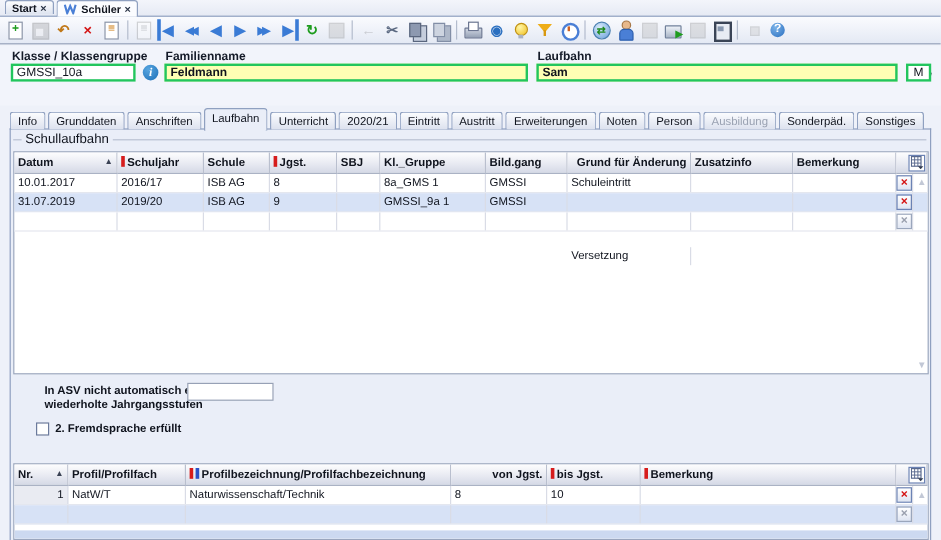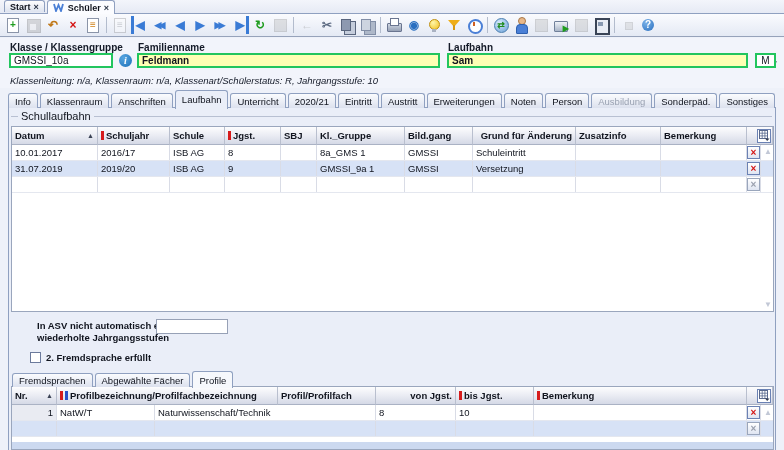--- a/index.html
+++ b/index.html
@@ -229,26 +229,25 @@
 <div class="formarea">
   <label class="flbl" style="left:10px; top:4px;">Klasse / Klassengruppe</label>
   <input class="finput" style="left: 9px; top: 15px; width: 104px;" value="GMSSI_10a">
   <span class="infoicon" style="left:119px; top:16px;">i</span>
   <label class="flbl" style="left:138px; top:4px;">Familienname</label>
   <input class="finput yellow" style="left: 137px; top: 15px; width: 303px;" value="Feldmann">
   <label class="flbl" style="left:448px; top:4px;">Laufbahn</label>
   <input class="finput yellow" style="left: 447px; top: 15px; width: 301px;" value="Sam">
   <label class="flbl" style="left:757px; top:0;margin-top:20px;">m/w</label>
   <input class="finput" style="left: 755px; top: 15px; width: 21px; text-align: center;" value="M">
-  <div class="statusline">Klassenleitung: n/a, Klassenraum: n/a, Klassenart/Schülerstatus: R, Jahrgangsstufe: 10</div>
 </div>
 
 <div class="maintabs" id="maintabs">
     <div class="ptab">Info</div>
-    <div class="ptab">Klassenraum</div>
+    <div class="ptab">Grunddaten</div>
     <div class="ptab">Anschriften</div>
     <div class="ptab active">Laufbahn</div>
     <div class="ptab">Unterricht</div>
     <div class="ptab">2020/21</div>
     <div class="ptab">Eintritt</div>
     <div class="ptab">Austritt</div>
     <div class="ptab">Erweiterungen</div>
     <div class="ptab">Noten</div>
     <div class="ptab">Person</div>
     <div class="ptab disabled">Ausbildung</div>
@@ -300,21 +299,21 @@
         </div>
       </div>
       <div class="trow sel">
         <div class="tcell" style="width: 86px;">31.07.2019</div>
         <div class="tcell" style="width: 72px;">2019/20</div>
         <div class="tcell" style="width: 55px;">ISB AG</div>
         <div class="tcell" style="width: 56px;">9</div>
         <div class="tcell" style="width: 36px;"></div>
         <div class="tcell" style="width: 88px;">GMSSI_9a 1</div>
         <div class="tcell" style="width: 68px;">GMSSI</div>
-        <div class="tcell" style="width: 103px;">Versetzung</div>
+        <div class="tcell" style="width: 103px; margin-top: 45px;">Versetzung</div>
         <div class="tcell" style="width: 85px;"></div>
         <div class="tcell" style="width: 86px;"></div>
         <div class="xcell">
           <span class="xbtn">×</span>
         </div>
       </div>
       <div class="trow">
         <div class="tcell" style="width: 86px;"></div>
         <div class="tcell" style="width: 72px;"></div>
         <div class="tcell" style="width: 55px;"></div>
@@ -333,33 +332,28 @@
 
   <div class="repeatlbl">
     <div>In ASV nicht automatisch erfasste</div>
     <div>wiederholte Jahrgangsstufen</div>
   </div>
   <input class="midinput" value="" style="">
 
   <span class="cb"></span>
   <label class="cblbl">2. Fremdsprache erfüllt</label>
 
-  <div class="subtabs" id="bottomtabs">
-      <div class="ptab">Fremdsprachen</div>
-      <div class="ptab">Abgewählte Fächer</div>
-      <div class="ptab active">Profile</div>
-    </div>
 
   <div class="tblwrap" id="table2" style="top:278px; height:64px;">
     <span class="scrollup" style="top:21px;">▲</span>
     <div class="bottomstrip"></div>
   <div class="thead">
         <div class="hcell" style="width: 45px;"><span class="hlab">Nr.</span><span class="sort">▲</span></div>
+        <div class="hcell" style="width: 98px;"><span class="hlab">Profil/Profilfach</span></div>
         <div class="hcell" style="width: 221px;"><span class="mark red"></span><span class="mark blue"></span><span class="hlab">Profilbezeichnung/Profilfachbezeichnung</span></div>
-        <div class="hcell" style="width: 98px;"><span class="hlab">Profil/Profilfach</span></div>
         <div class="hcell" style="width: 80px; text-align: right;"><span class="hlab">von Jgst.</span></div>
         <div class="hcell" style="width: 78px;"><span class="mark red"></span><span class="hlab">bis Jgst.</span></div>
         <div class="hcell" style="width: 213px;"><span class="mark red"></span><span class="hlab">Bemerkung</span></div>
         <div class="hcell cfgcell">
           <span class="cfgbtn">
             <svg width="11" height="11" viewBox="0 0 11 11">
               <rect x="0.5" y="0.5" width="8" height="8" fill="#fff" stroke="#5a6a8e"></rect>
               <path d="M0.5 3.2h8M0.5 5.9h8M3.2 0.5v8M5.9 0.5v8" stroke="#5a6a8e" stroke-width="0.8" fill="none"></path>
               <path d="M6 8.5h4.5L8.2 11z" fill="#333c50"></path>
             </svg>

